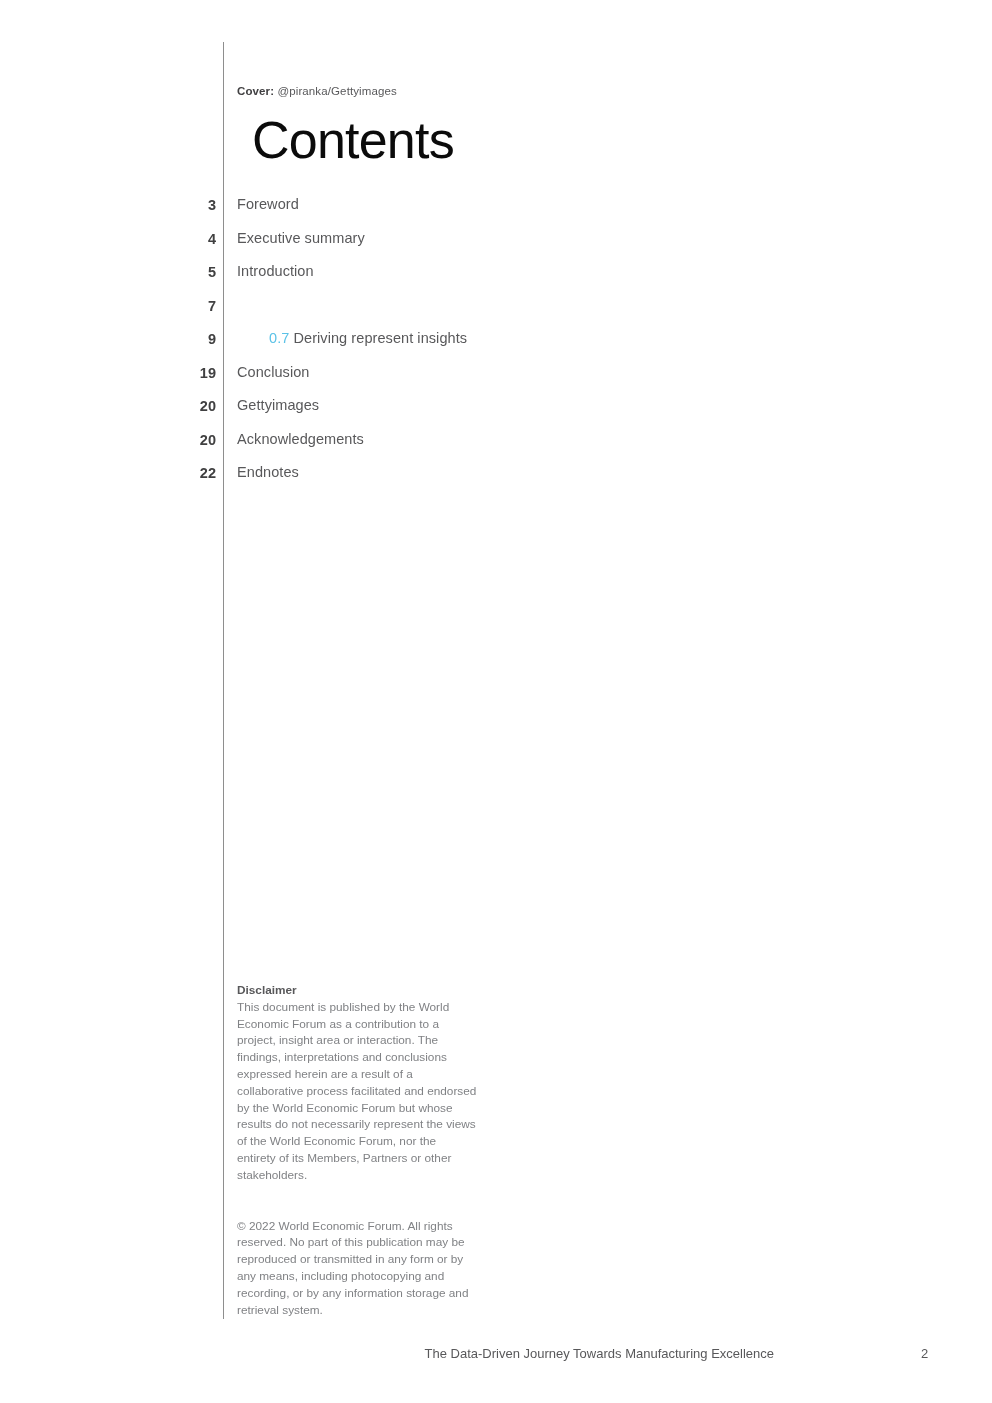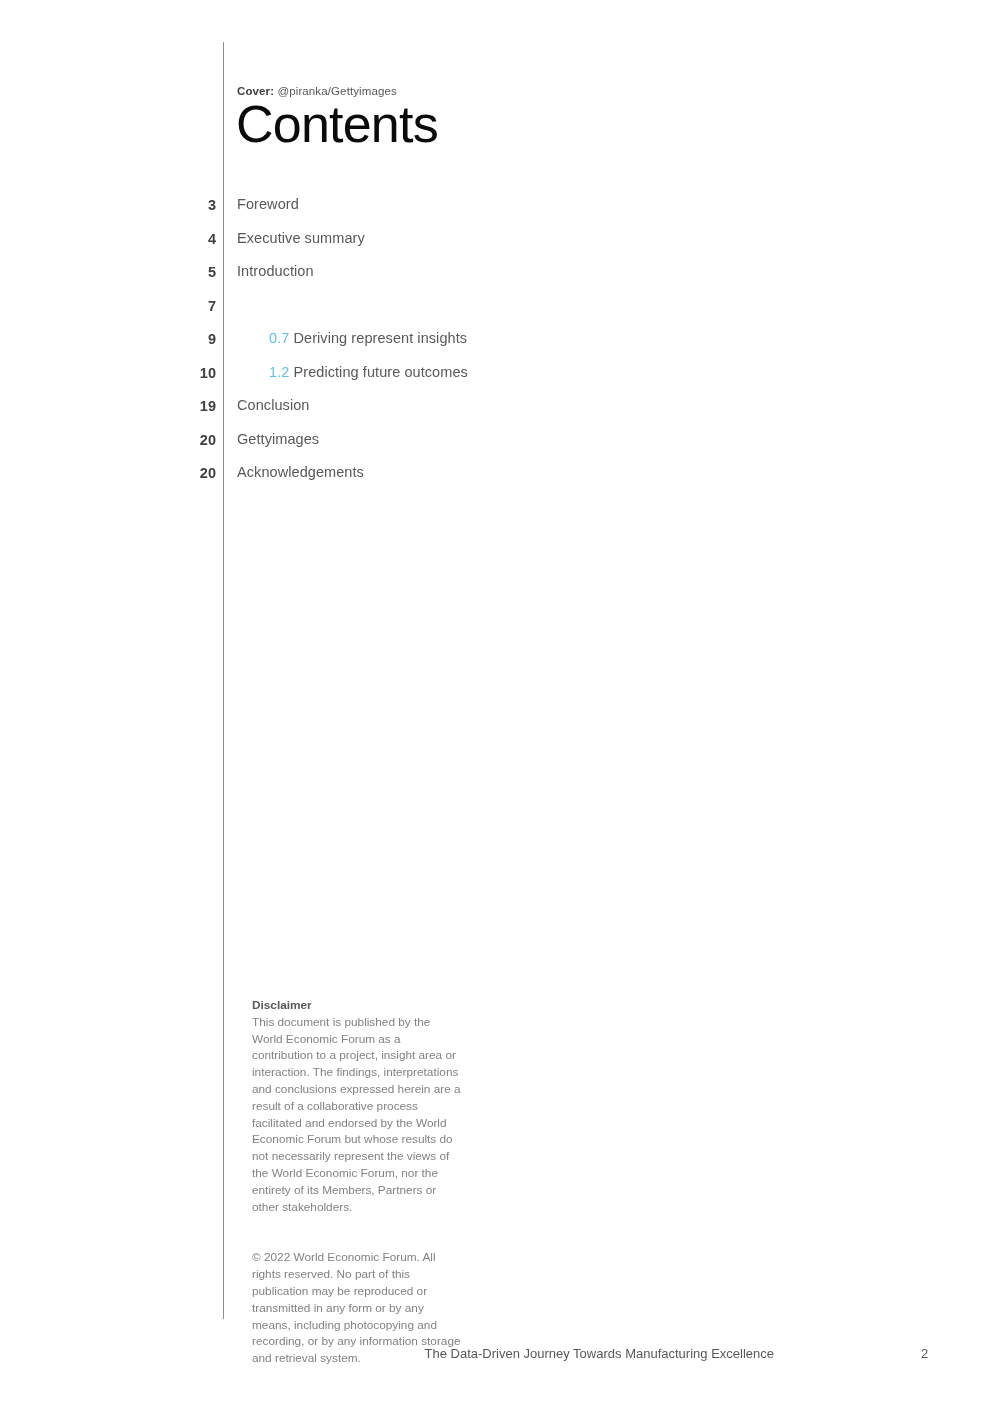--- a/index.html
+++ b/index.html
@@ -49,21 +49,21 @@
   
   .page-title {
     position: absolute;
     left: 236px;
     top: 95px;
     font-size: 52px;
     line-height: 58px;
     font-weight: normal;
     color: #0b0b0b;
     letter-spacing: -0.015em;
-    margin: 0;
+    margin: 16px;
   }
 
   
   .toc {
     position: absolute;
     left: 0;
     top: 194px;
     width: 992px;
   }
   .toc-row {
@@ -101,21 +101,21 @@
   }
 
   
   .notes {
     position: absolute;
     left: 237px;
     top: 982px;
     width: 240px;
   }
   .notes p {
-    margin: 15px;
+    margin: 0;
     font-size: 11.8px;
     line-height: 16.8px;
     color: #808285;
   }
   .notes .disclaimer-heading {
     font-weight: bold;
     color: #58585a;
   }
   .notes .copyright {
     margin-top: 34px;
@@ -172,35 +172,35 @@
         <span class="toc-pagenum">5</span>
         <span class="toc-label"><span>Introduction</span></span>
       </div>
       <div class="toc-row level-1">
         <span class="toc-pagenum">7</span>
       </div>
       <div class="toc-row level-2">
         <span class="toc-pagenum">9</span>
         <span class="toc-label"><span class="toc-num">0.7</span><span>Deriving represent insights</span></span>
       </div>
-      <div class="toc-row level-2">
-        <span class="toc-pagenum">10</span>
-        <span class="toc-label"><span class="toc-num">1.2</span><span>Predicting future outcomes</span></span>
-      </div>
       <div class="toc-row level-1">
         <span class="toc-pagenum">19</span>
         <span class="toc-label"><span>Conclusion</span></span>
       </div>
       <div class="toc-row level-1">
         <span class="toc-pagenum">20</span>
         <span class="toc-label"><span>Gettyimages</span></span>
       </div>
       <div class="toc-row level-1">
         <span class="toc-pagenum">20</span>
         <span class="toc-label"><span>Acknowledgements</span></span>
+      </div>
+      <div class="toc-row level-1">
+        <span class="toc-pagenum">22</span>
+        <span class="toc-label"><span>Endnotes</span></span>
       </div>
     </div>
 
   <div class="notes">
     <p>
       <span class="disclaimer-heading">Disclaimer</span><br>
       <span>This document is published by the World Economic Forum as a contribution to a project, insight area or interaction. The findings, interpretations and conclusions expressed herein are a result of a collaborative process facilitated and endorsed by the World Economic Forum but whose results do not necessarily represent the views of the World Economic Forum, nor the entirety of its Members, Partners or other stakeholders.</span>
     </p>
     <p class="copyright">© 2022 World Economic Forum. All rights reserved. No part of this publication may be reproduced or transmitted in any form or by any means, including photocopying and recording, or by any information storage and retrieval system.</p>
   </div>

